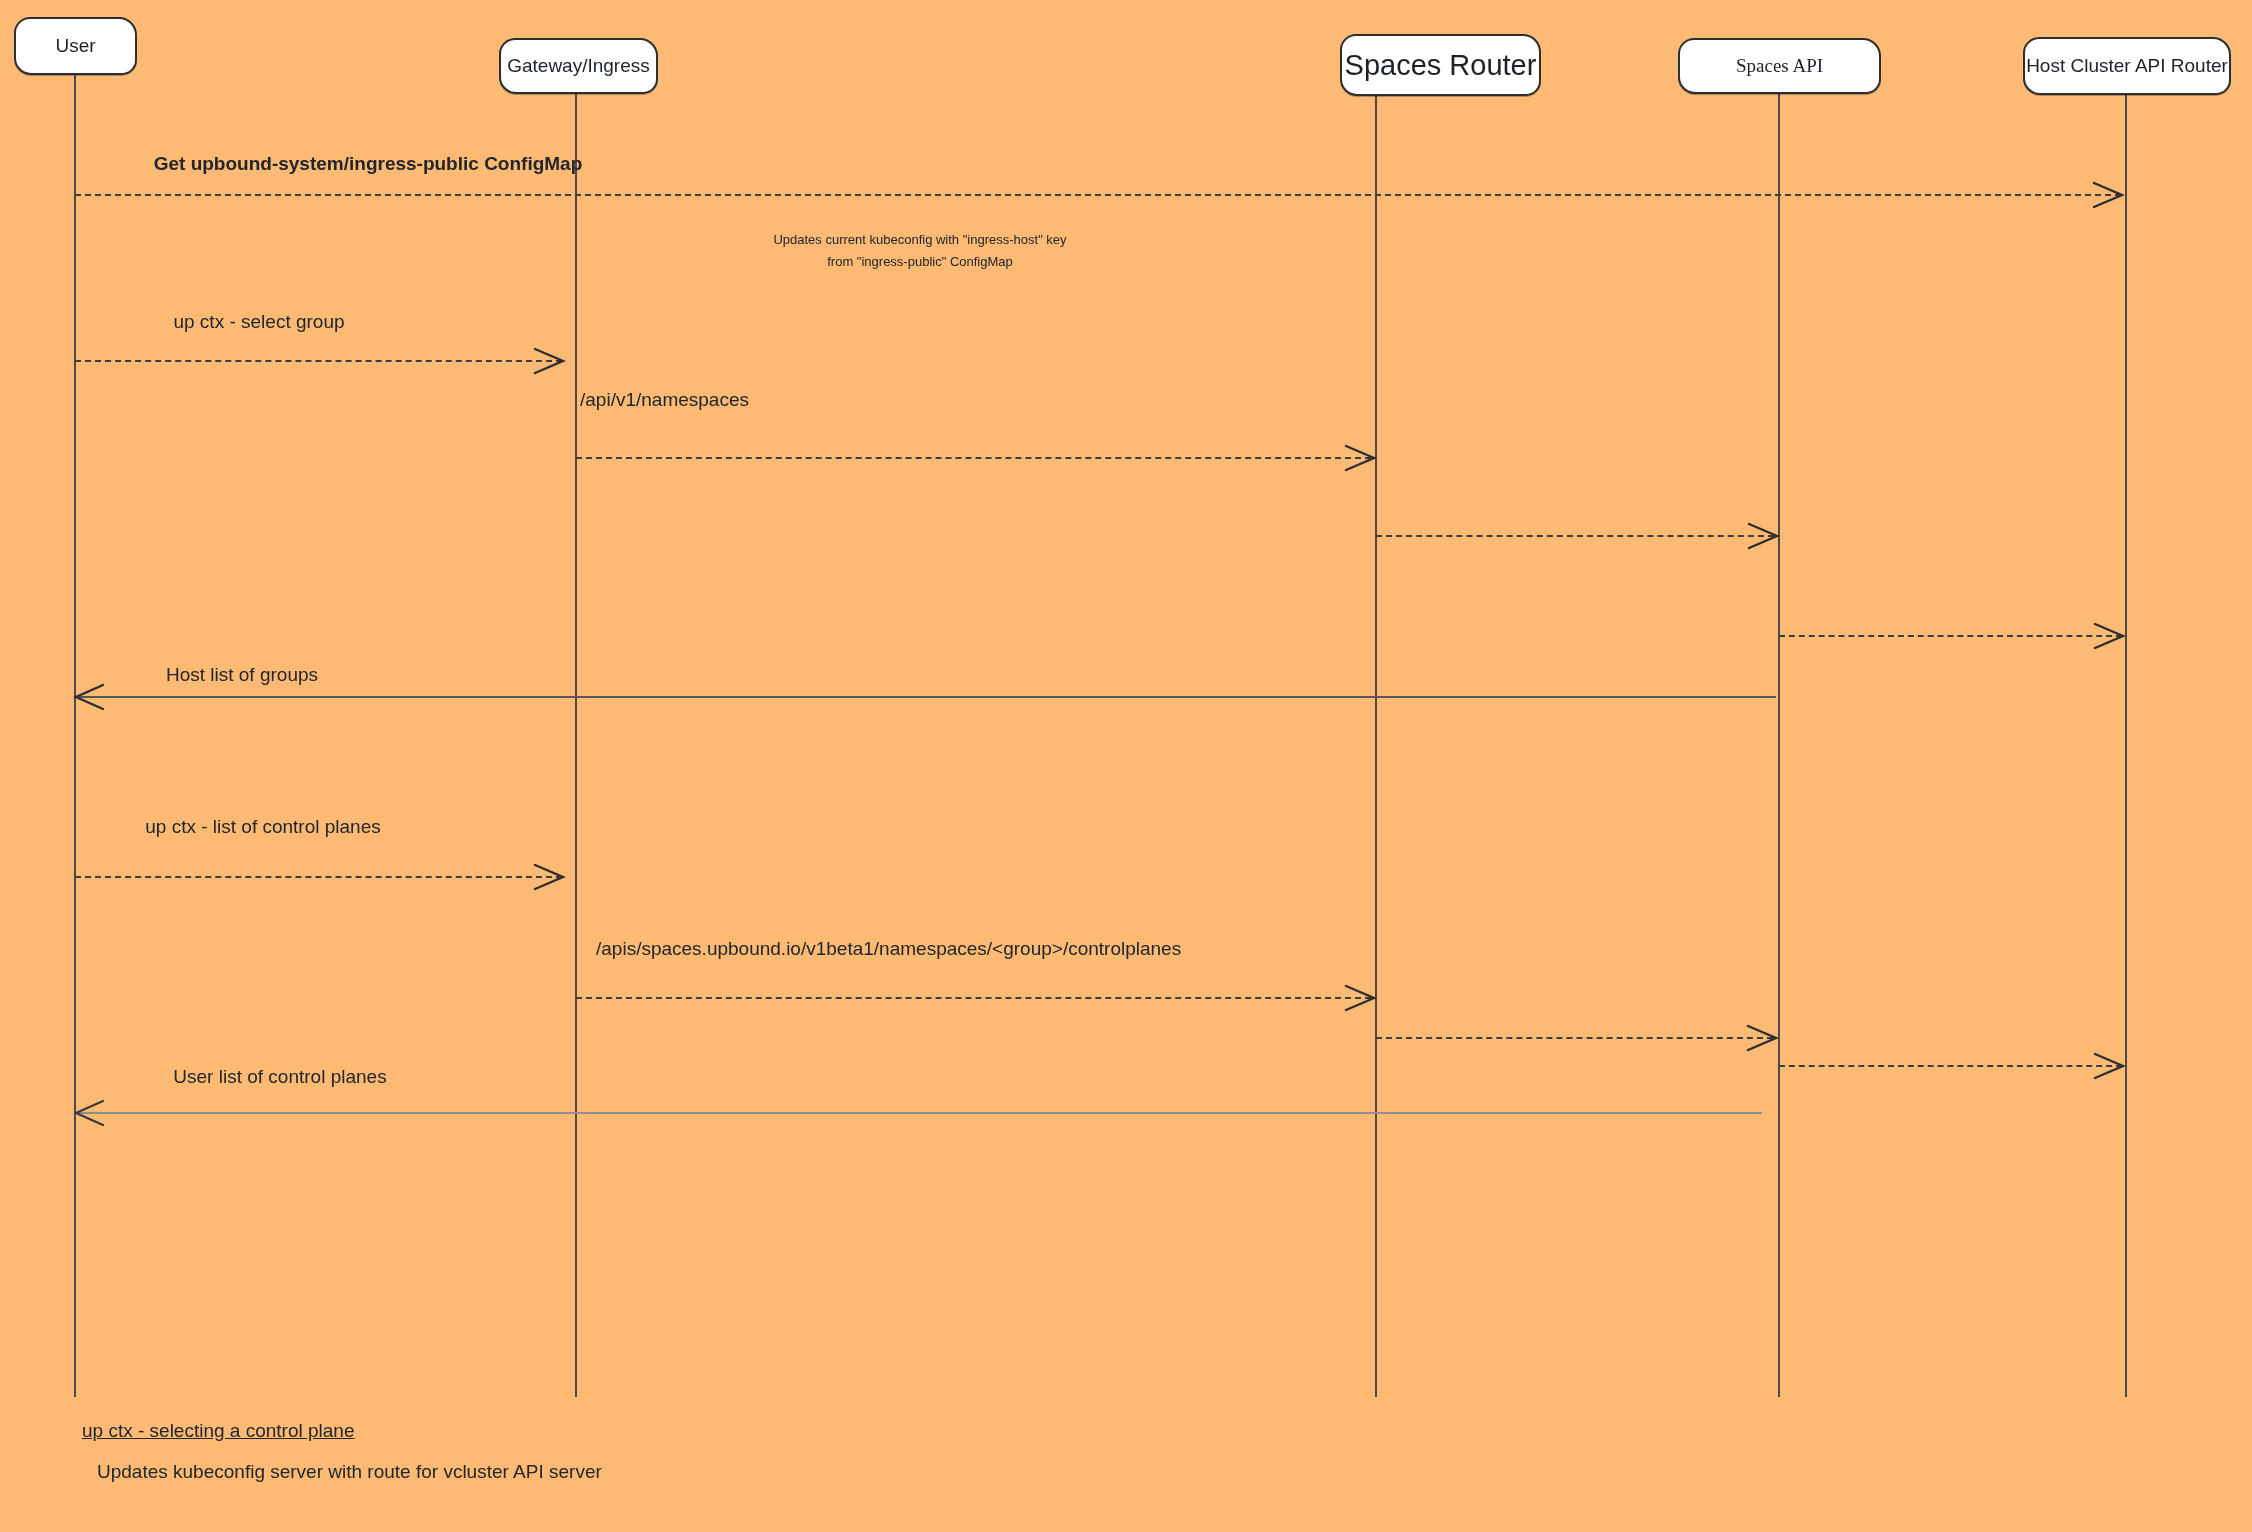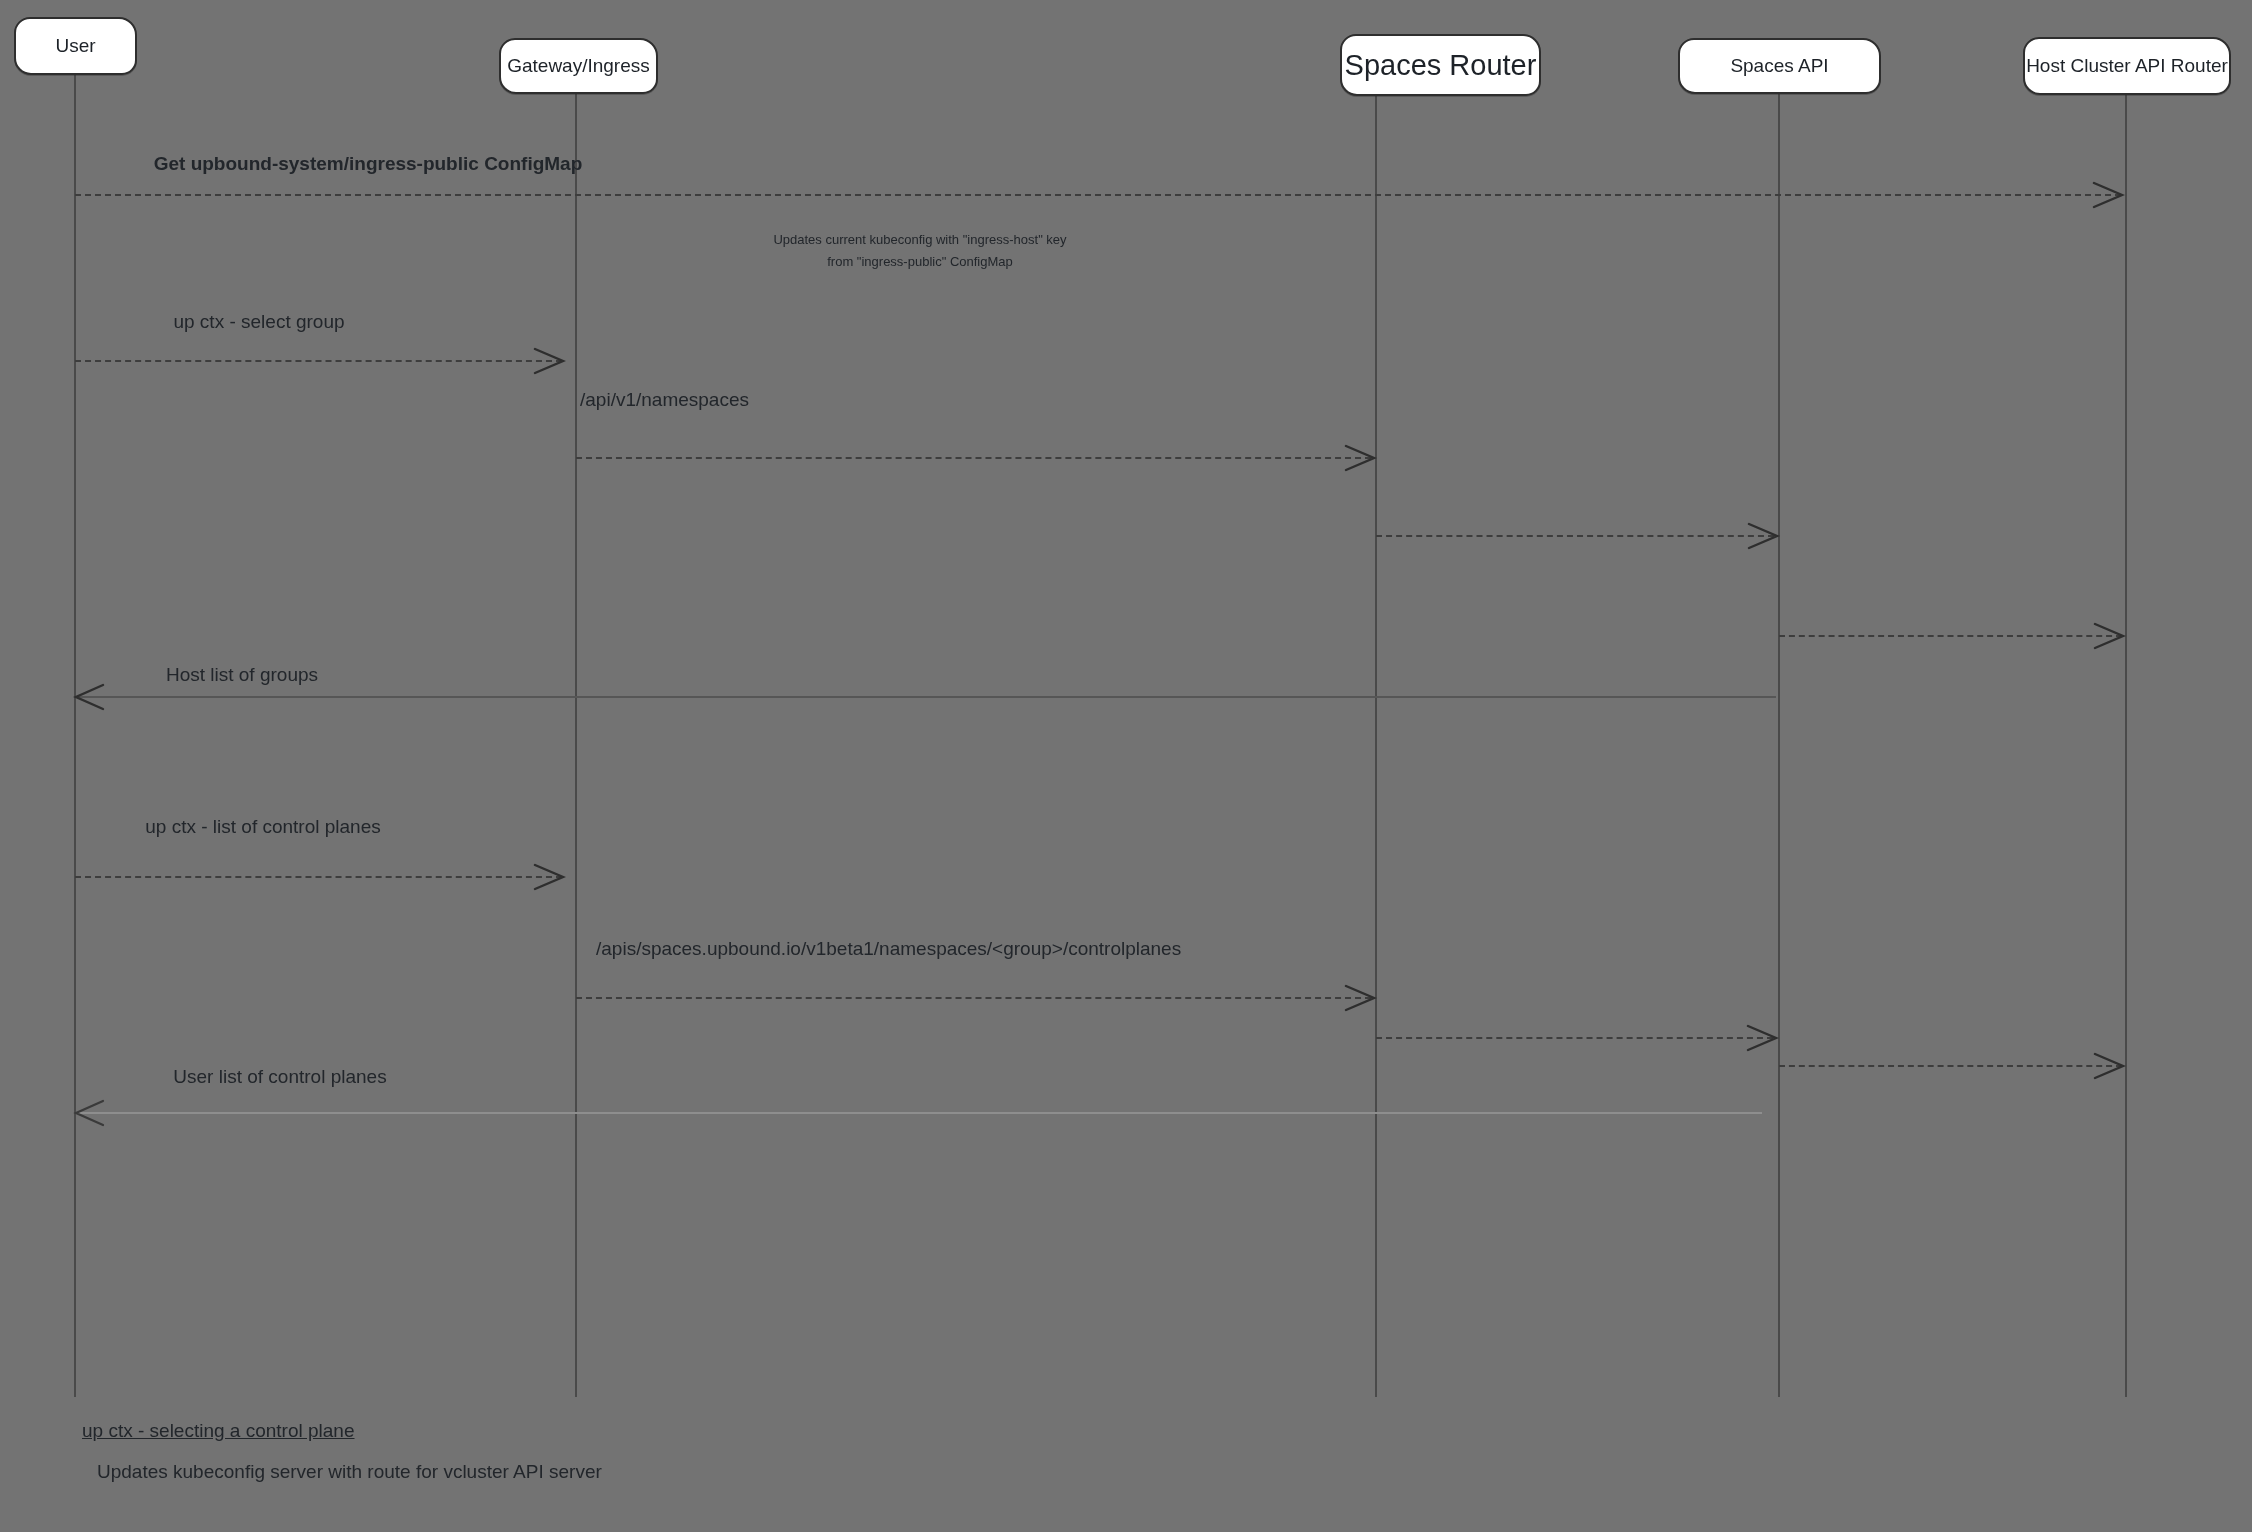--- a/index.html
+++ b/index.html
@@ -1,19 +1,19 @@
 <!DOCTYPE html>
 <html><head>
 <meta charset="utf-8">
 <style>
   html,body{margin:0;padding:0;background:#ffffff;}
   #canvas{
     position:relative;
     width:2252px;height:1532px;
-    background:#737373;
+    background:#fdba74;
     font-family:"Liberation Sans", sans-serif;
     color:#1f1f1f;
     overflow:hidden;
   }
   .actor-box{
     position:absolute;
     box-sizing:border-box;
     background:#ffffff;
     border:2.2px solid #2e2e2e;
     border-radius:16px 18px 15px 17px;
@@ -60,21 +60,21 @@
 
   <div class="actor-box" style="left:14px;top:17px;width:123px;height:58px;">
     <span>User</span>
   </div>
   <div class="actor-box" style="left:499px;top:38px;width:159px;height:56px;">
     <span>Gateway/Ingress</span>
   </div>
   <div class="actor-box big" style="left:1340px;top:34px;width:201px;height:62px;">
     <span>Spaces Router</span>
   </div>
-  <div class="actor-box" style="left:1678px;top:38px;width:203px;height:56px;">
+  <div class="actor-box" style="left:1678px;top:38px;width:203px;height:56px;font-family:Liberation Serif, serif;">
     <span>Spaces API</span>
   </div>
   <div class="actor-box" style="left:2023px;top:37px;width:208px;height:58px;">
     <span>Host Cluster API Router</span>
   </div>
 
   <div class="msg-label centered" style="left:368px;top:153px;font-weight:bold;">Get upbound-system/ingress-public ConfigMap</div>
   <div class="msg-line dashed" style="left:75px;top:194px;width:2046px;"></div>
   <svg class="arrowhead" style="left:2091px;top:180px;" width="34" height="30" viewBox="0 0 34 30">
     <path d="M3,3 L31,15 L3,27" fill="none" stroke="#2e2e2e" stroke-width="2.4" stroke-linecap="round"></path>

